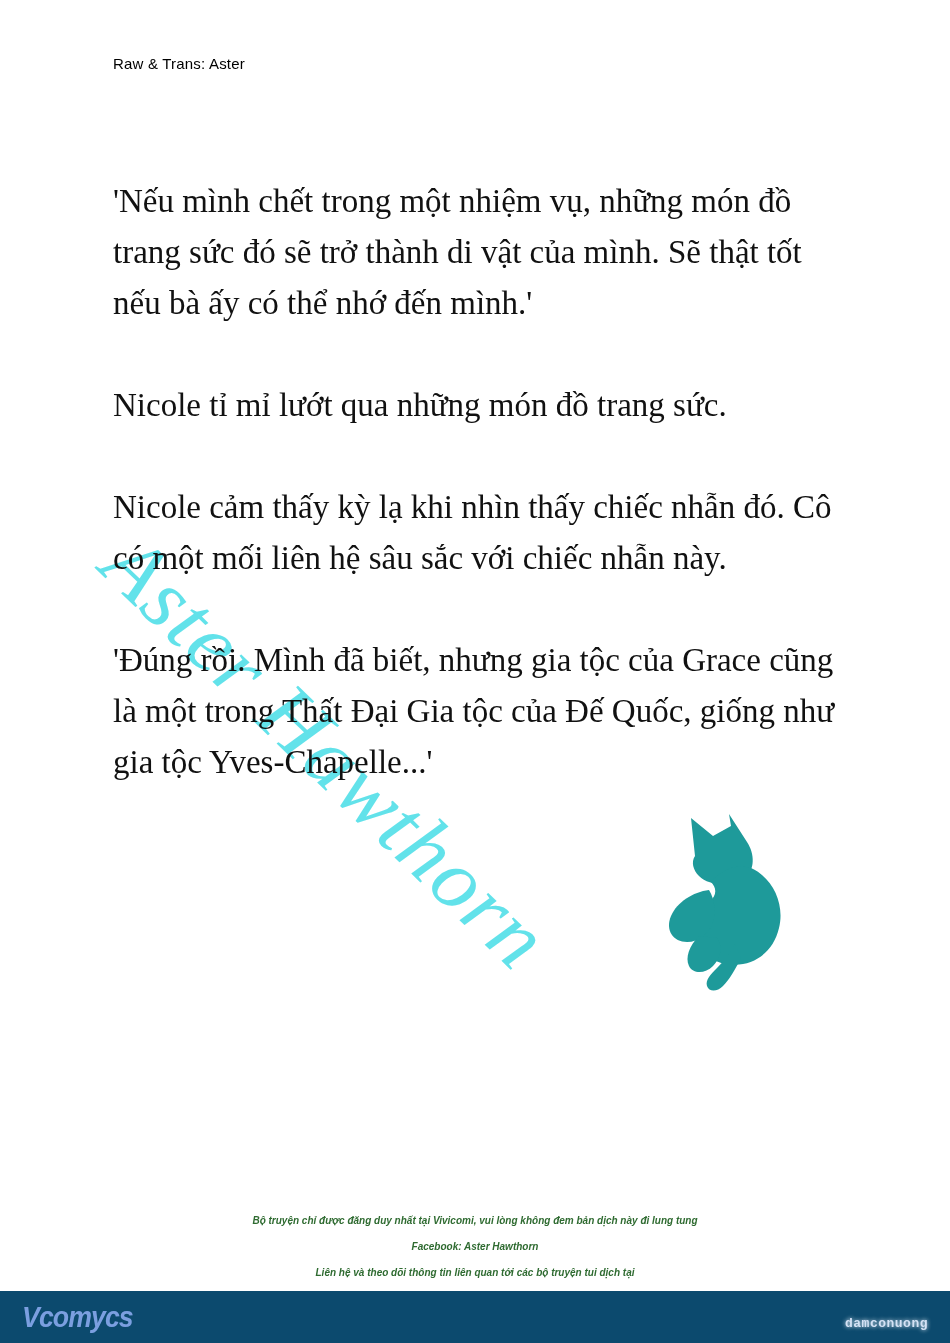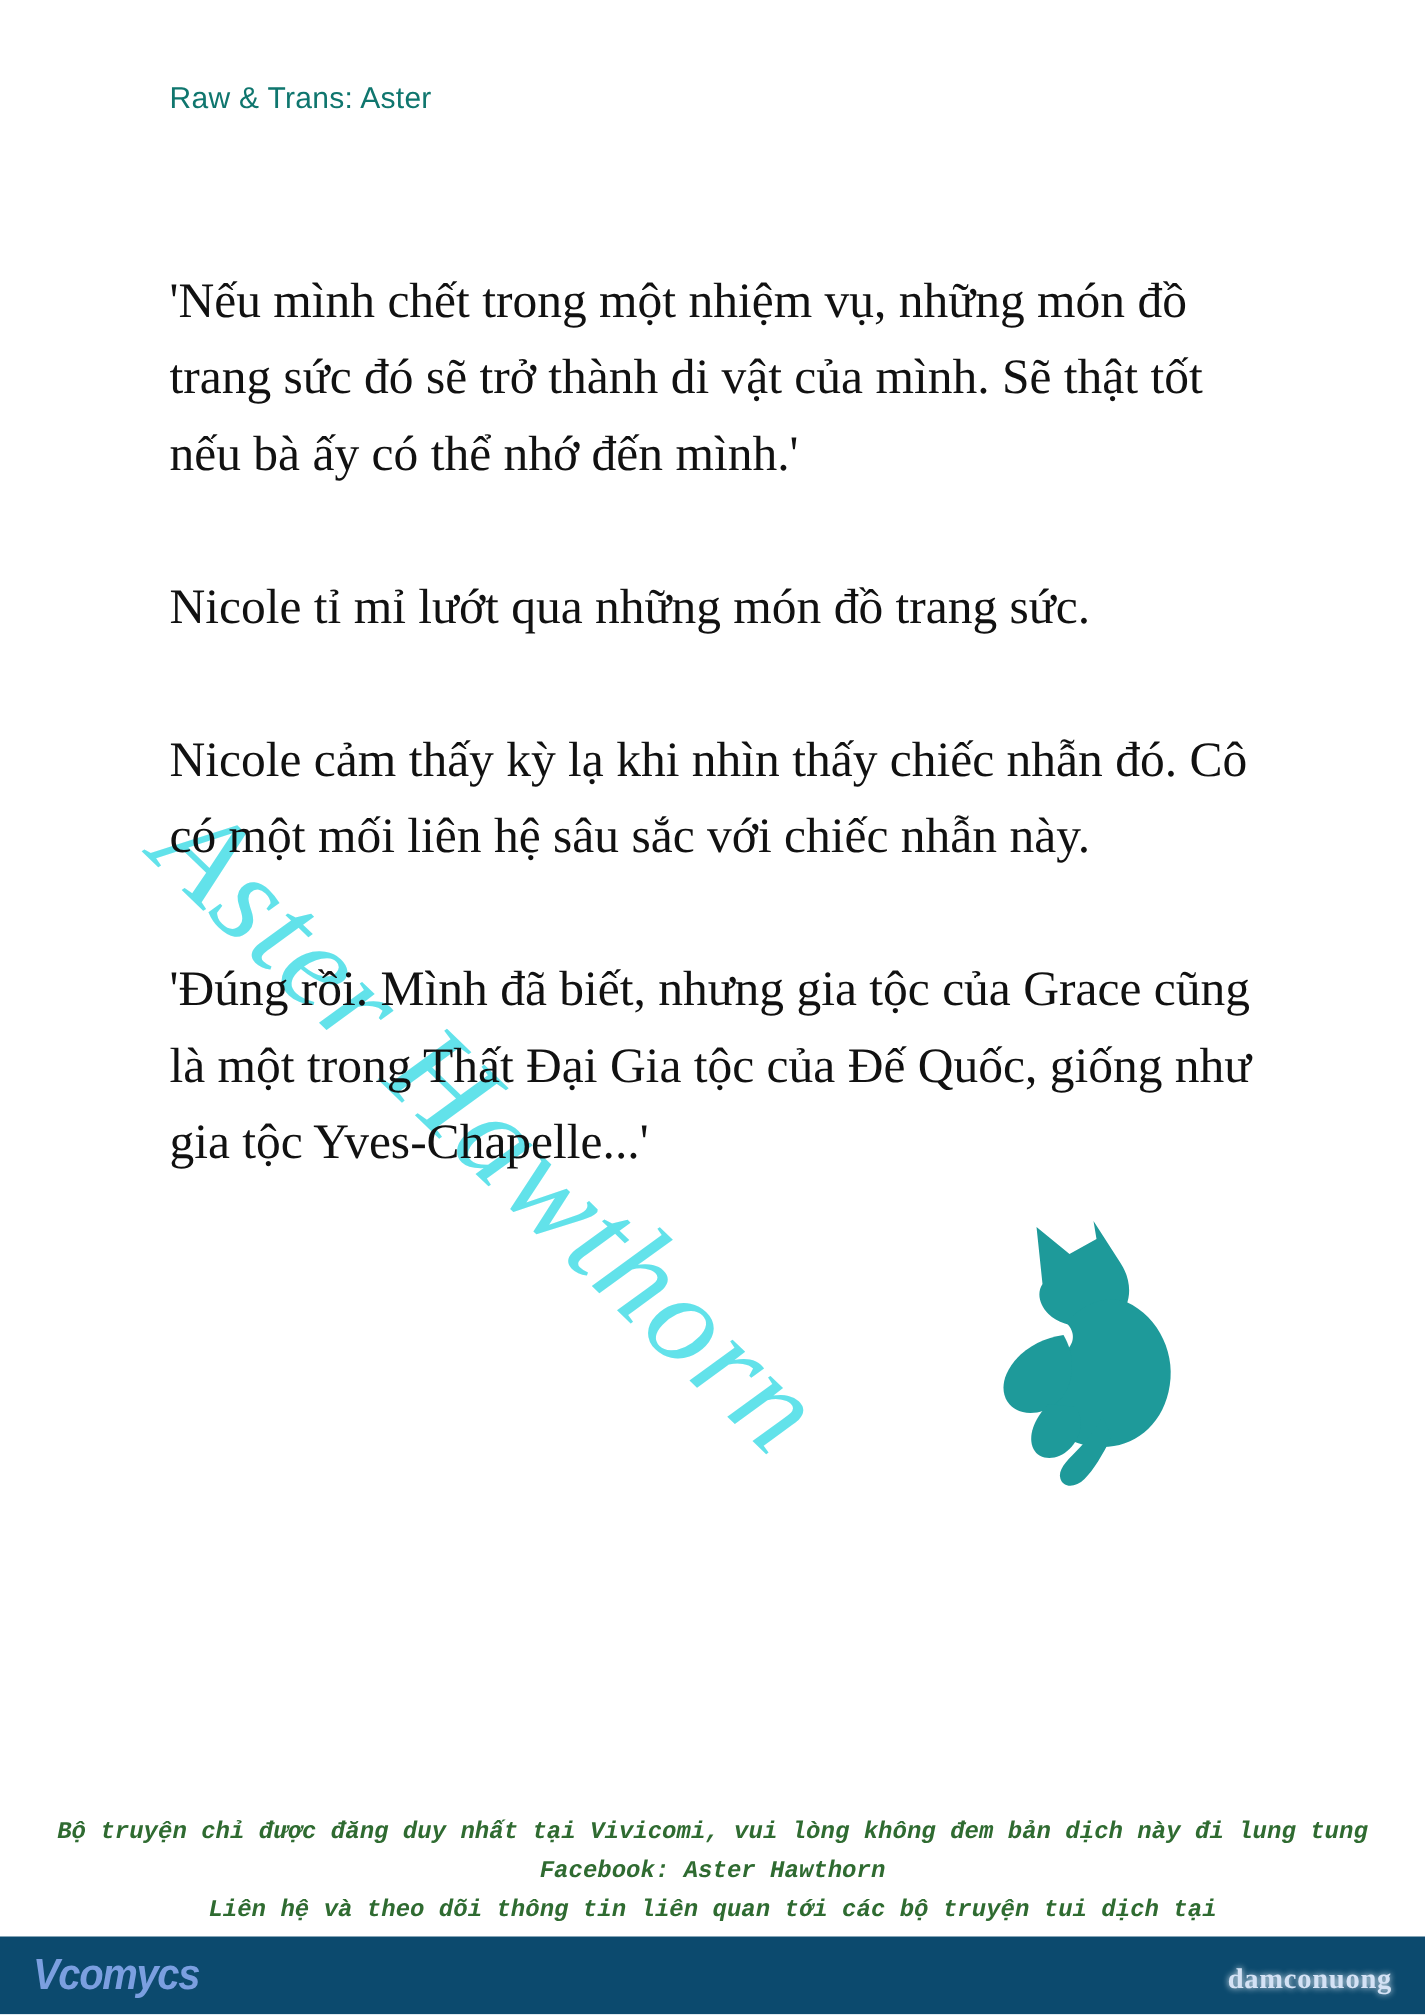--- a/index.html
+++ b/index.html
@@ -19,22 +19,22 @@
     overflow: hidden;
     box-sizing: border-box;
   }
 
   
   .credit-header {
     position: absolute;
     left: 113px;
     top: 55px;
     font-family: "Liberation Sans", "DejaVu Sans", sans-serif;
-    font-size: 20px;
-    color: #0f766e;
+    font-size: 15px;
+    color: #000000;
     letter-spacing: 0.2px;
     white-space: nowrap;
   }
 
   
   .body-text {
     position: absolute;
     left: 113px;
     top: 176px;
     width: 740px;
@@ -76,24 +76,24 @@
     pointer-events: none;
   }
 
   
   .footer-notice {
     position: absolute;
     left: 0;
     right: 0;
     top: 1208px;
     text-align: center;
-    font-family: Liberation Mono, monospace;
+    font-family: Liberation Sans, sans-serif;
     font-style: italic;
     font-weight: bold;
-    font-size: 16px;
+    font-size: 10px;
     line-height: 26px;
     color: #2f6b31;
     z-index: 3;
   }
   .footer-notice div { white-space: nowrap; }
 
   
   .bottom-bar {
     position: absolute;
     left: 0;
@@ -120,23 +120,23 @@
     font-size: 29px;
     letter-spacing: -1px;
     color: #7b9fe0;
     transform: scaleX(0.92);
     transform-origin: left top;
   }
   .damconuong-mark {
     position: absolute;
     right: 22px;
     bottom: 12px;
-    font-family: Liberation Serif, serif;
+    font-family: Liberation Mono, monospace;
     font-weight: bold;
-    font-size: 19px;
+    font-size: 13px;
     letter-spacing: 0.5px;
     color: #d4e2f5;
     text-shadow: 0 0 4px #eef4fc;
   }
 </style>
 </head>
 <body>
 
 <div class="page">
 

